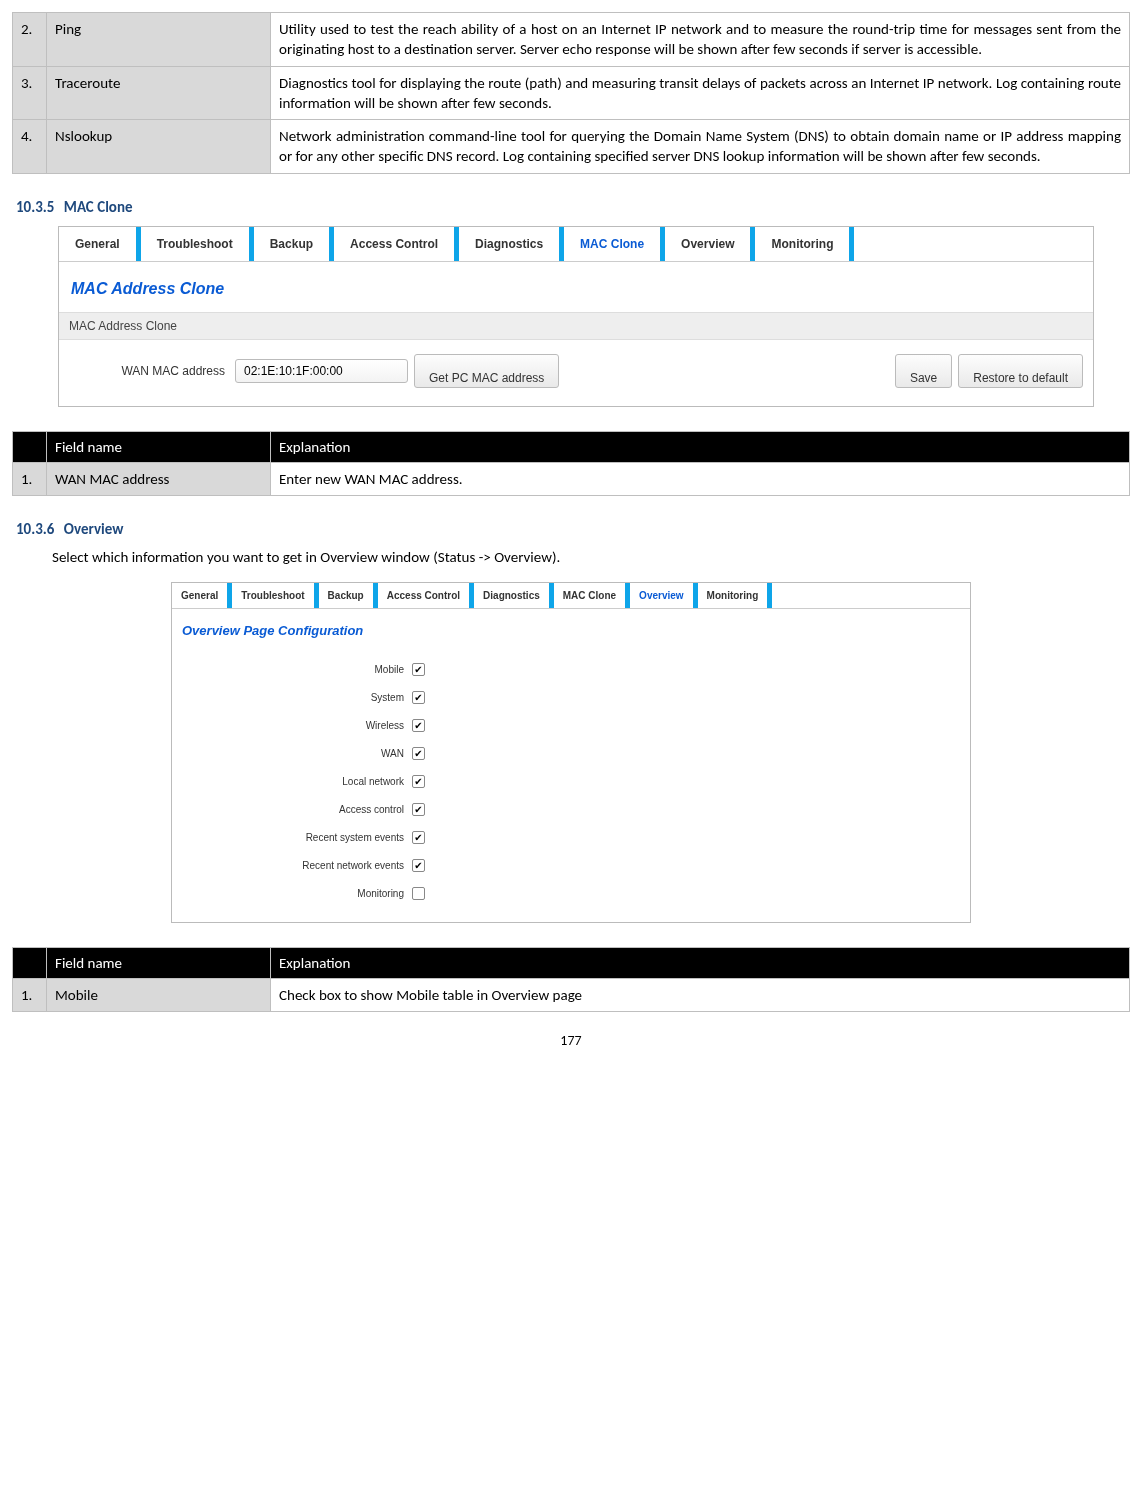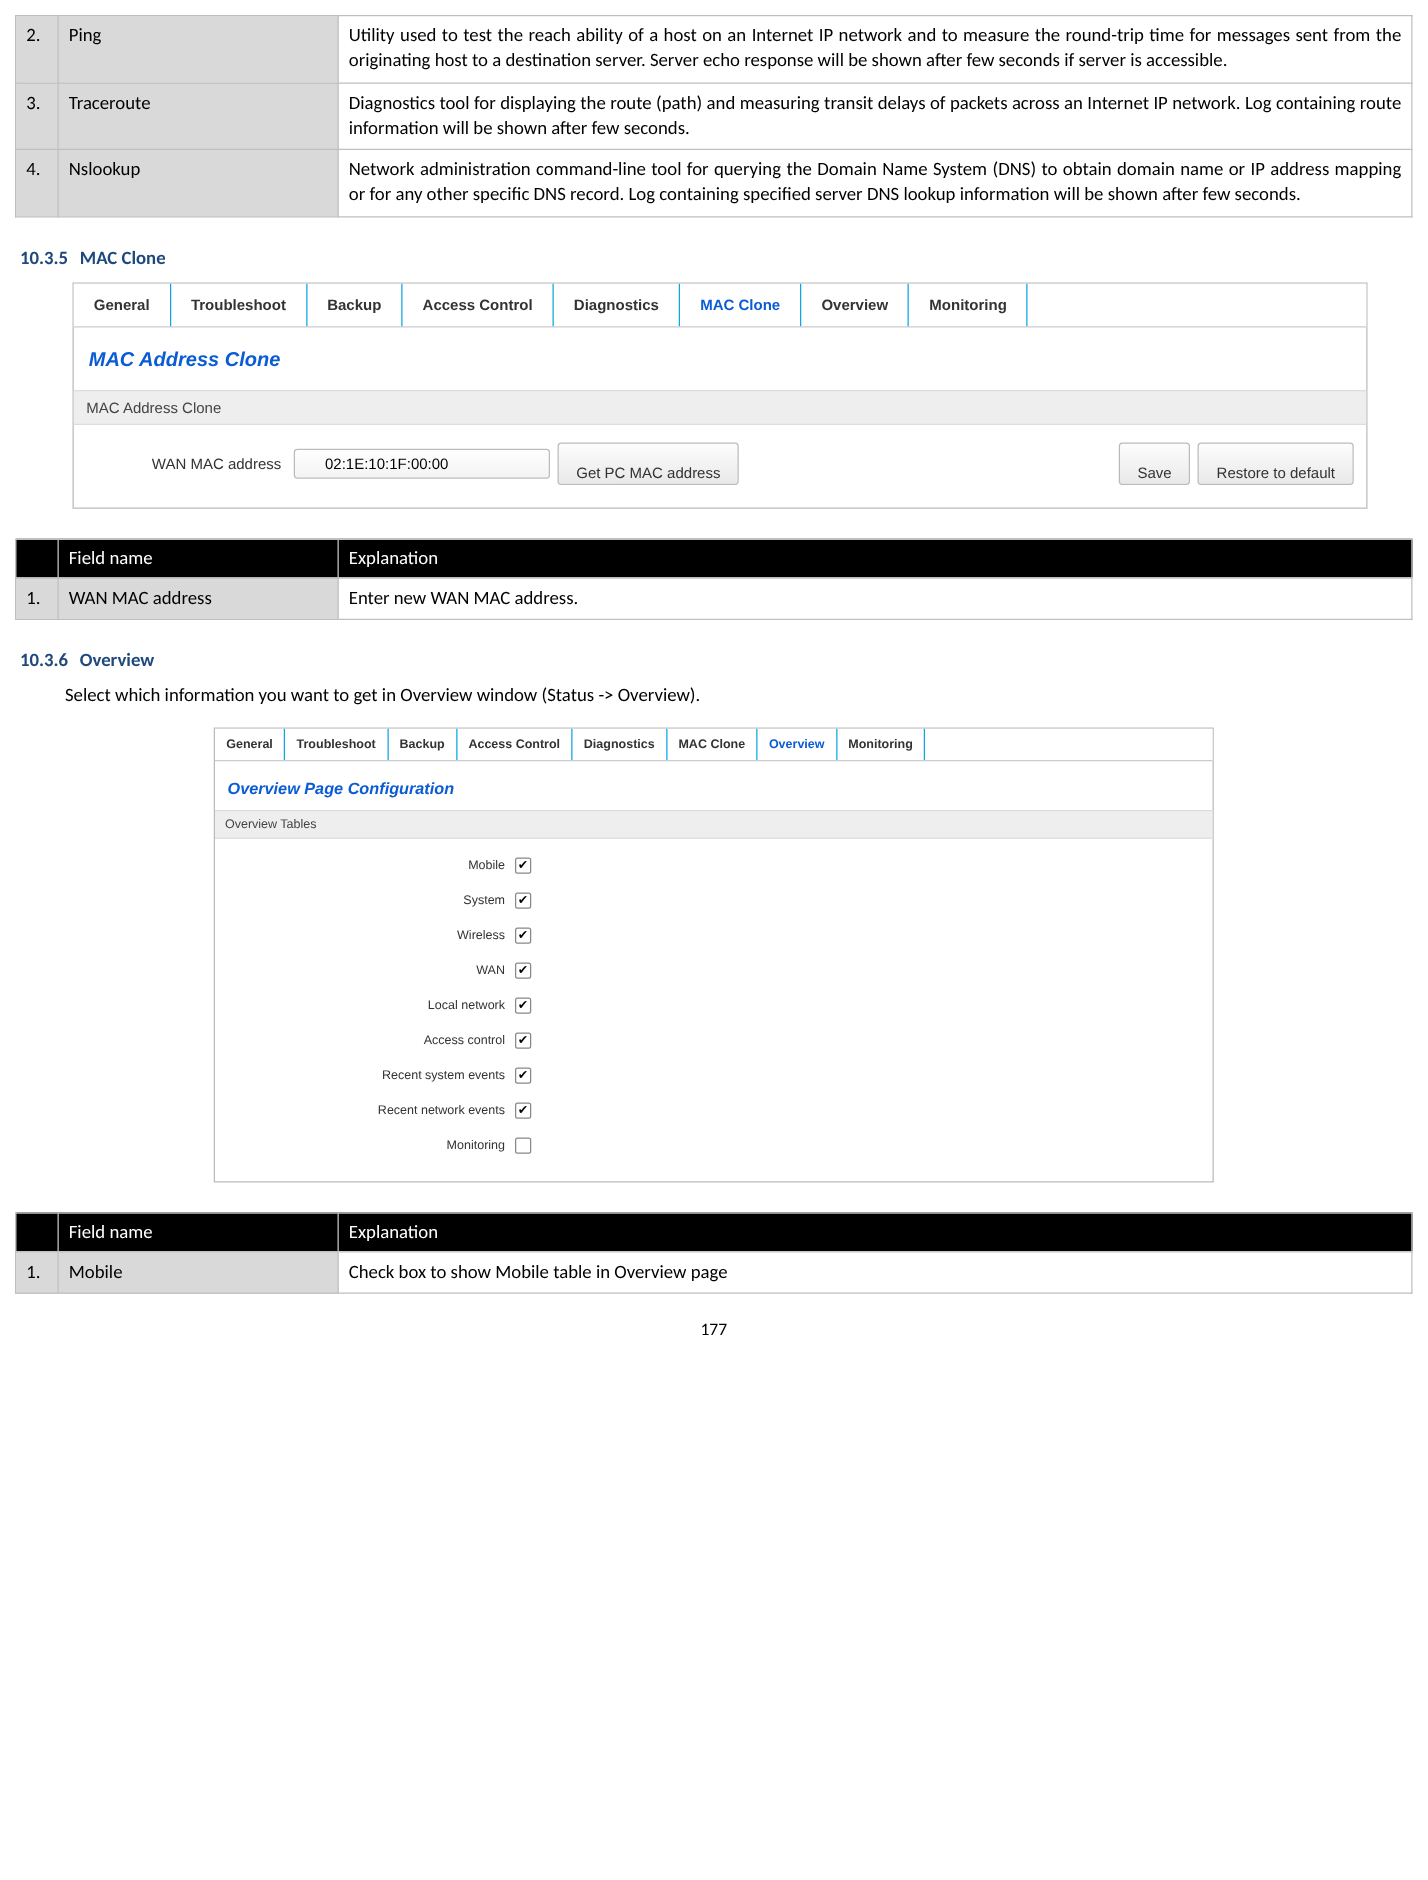--- a/index.html
+++ b/index.html
@@ -15,27 +15,27 @@
 
   .sec-head { font-weight: bold; margin: 18px 0 10px 4px; font-size: 15px; }
   .sec-head .num { color: #1f497d; }
   .sec-head .title { color: #1f497d; margin-left: 6px; }
   .page-no { text-align: center; margin-top: 20px; font-size: 14px; }
   .body-text { margin: 10px 0 16px 40px; font-size: 15px; }
   
   
   .ss1-wrap { margin: 0 0 24px 46px; width: 1036px; border: 1px solid #bbb; background: #fff; font-family: Arial, sans-serif; font-size: 12px; }
   .ss-tabs { display: flex; border-bottom: 1px solid #ccc; background: #fff; }
-  .ss-tabs .tab { padding: 10px 16px; border-right: 1px solid #0ea5e9; font-weight: bold; color: #333; font-size: 12px; white-space: nowrap; text-align: right; }
+  .ss-tabs .tab { padding: 10px 16px; border-right: 5px solid #0ea5e9; font-weight: bold; color: #333; font-size: 12px; white-space: nowrap; text-align: right; }
   .ss-tabs .tab.active { color: #0a5bd4; }
   .ss-panel-title { color: #0a5bd4; font-weight: bold; font-style: italic; font-size: 16px; padding: 18px 12px 14px 12px; }
   .ss-section-bar { background: #eee; border-top: 1px solid #ddd; border-bottom: 1px solid #ddd; padding: 6px 10px; color: #444; font-size: 12px; }
   .ss-row { display: flex; align-items: center; padding: 14px 10px 18px 10px; gap: 6px; }
   .ss-label-right { flex: 0 0 160px; text-align: right; color: #333; padding-right: 4px; font-size: 12px; }
-  .ss-input { flex: 0 0 170px; height: 24px; border: 1px solid #bbb; border-radius: 3px; padding: 2px 24px; font-size: 12px; background: linear-gradient(#fff,#f3f3f3); }
+  .ss-input { flex: 0 0 170px; height: 24px; border: 1px solid #bbb; border-radius: 3px; padding: 2px 8px; font-size: 12px; background: linear-gradient(#fff,#f3f3f3); }
   .ss-btn { height: 26px; border: 1px solid #bbb; border-radius: 3px; background: linear-gradient(#fdfdfd,#e9e9e9); padding: 16px 14px; font-size: 12px; color: #333; cursor: pointer; }
   .ss-spacer { flex: 1; }
   
   
   .ss2-wrap { margin: 0 auto 24px auto; width: 800px; border: 1px solid #bbb; background: #fff; font-family: Arial, sans-serif; font-size: 10px; }
   .ss2-wrap .ss-tabs .tab { padding: 7px 9px; font-size: 10px; }
   .ss2-wrap .ss-panel-title { font-size: 13px; padding: 14px 10px 10px 10px; }
   .ss2-wrap .ss-section-bar { font-size: 10px; padding: 5px 8px; }
   .cb-list { padding: 8px 10px 14px 10px; }
   .cb-row { display: flex; align-items: center; height: 28px; }
@@ -122,21 +122,20 @@
     <div class="tab">General</div>
     <div class="tab">Troubleshoot</div>
     <div class="tab">Backup</div>
     <div class="tab">Access Control</div>
     <div class="tab">Diagnostics</div>
     <div class="tab">MAC Clone</div>
     <div class="tab active">Overview</div>
     <div class="tab">Monitoring</div>
   </div>
   <div class="ss-panel-title">Overview Page Configuration</div>
-  <div class="ss-section-bar">Overview Tables</div>
   <div class="cb-list">
     <div class="cb-row">
         <div class="cb-label">Mobile</div>
         <span class="cb-box checked"></span>
       </div>
     <div class="cb-row">
         <div class="cb-label">System</div>
         <span class="cb-box checked"></span>
       </div>
     <div class="cb-row">

